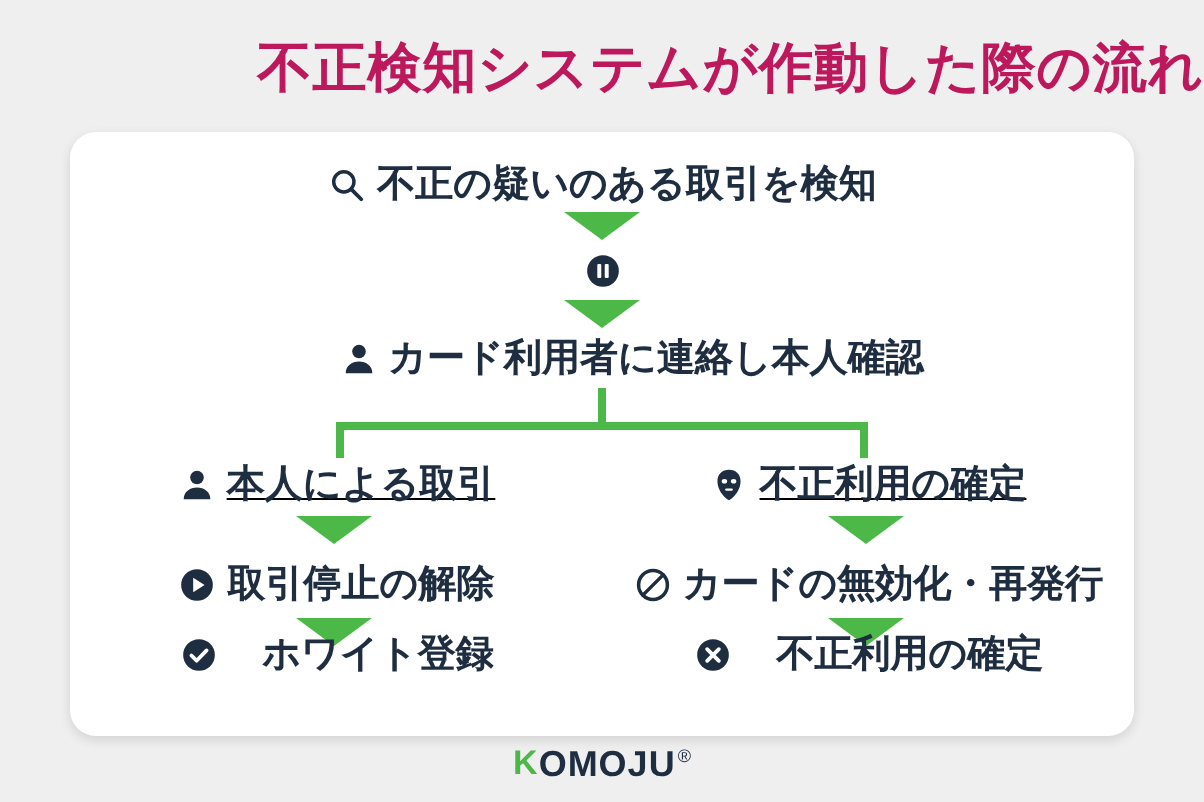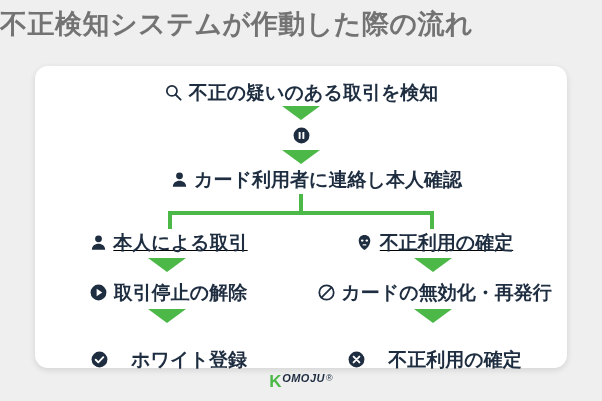--- a/index.html
+++ b/index.html
@@ -9,25 +9,25 @@
     font-family:"Liberation Sans","DejaVu Sans",sans-serif;
     overflow:hidden;
     position:relative;
   }
   #page{
     position:absolute;inset:0;
     background:#efeff0;
   }
   .title{
     position:absolute;
-    left:0;right:0;top:6px;
-    text-align:left;
+    left:0;right:0;top:16px;
+    text-align:right;
     font-size:27px;
     font-weight:bold;
-    color:#737373;
+    color:#be185d;
     letter-spacing:0.5px;
     white-space:nowrap;
   }
   .card{
     position:absolute;
     left:35px;top:66px;
     width:532px;height:302px;
     background:#ffffff;
     border-radius:13px;
     box-shadow:0 2px 6px rgba(0,0,0,0.12);
@@ -59,21 +59,21 @@
   .r-full{left:0;right:0;}
   .r1{top:82px;}
   .r2{top:125px;}
   .r3{top:169px;padding-left:29px;}
 
   
   .col-left{left:35px;width:266px;}
   .col-right{left:301px;width:266px;}
   .r4{top:232px;text-decoration:underline;}
   .r5{top:282px;}
-  .r6{top:349px;gap:22px;}
+  .r6{top:317px;gap:22px;}
 
   
   .arrow{
     position:absolute;
     width:0;height:0;
     border-left:19px solid transparent;
     border-right:19px solid transparent;
     border-top:14px solid #4cb847;
   }
   .a1{left:282px;top:106px;}
@@ -116,22 +116,22 @@
     display:flex;
     align-items:flex-start;
     justify-content:center;
     gap:0px;
   }
   .logo-k{
     font-size:17px;font-weight:bold;color:#4cb847;
     letter-spacing:0.5px;line-height:1;
   }
   .logo-rest{
-    font-size:11px;font-weight:bold;color:#1e2d40;
-    letter-spacing:0.5px;line-height:1;font-style:italic;
+    font-size:18px;font-weight:bold;color:#1e2d40;
+    letter-spacing:0.5px;line-height:1;
   }
   .logo-tm{
     font-size:9px;color:#1e2d40;line-height:1;
     margin-left:1px;margin-top:1px;
   }
 </style>
 </head>
 <body>
 
 <div id="page">

